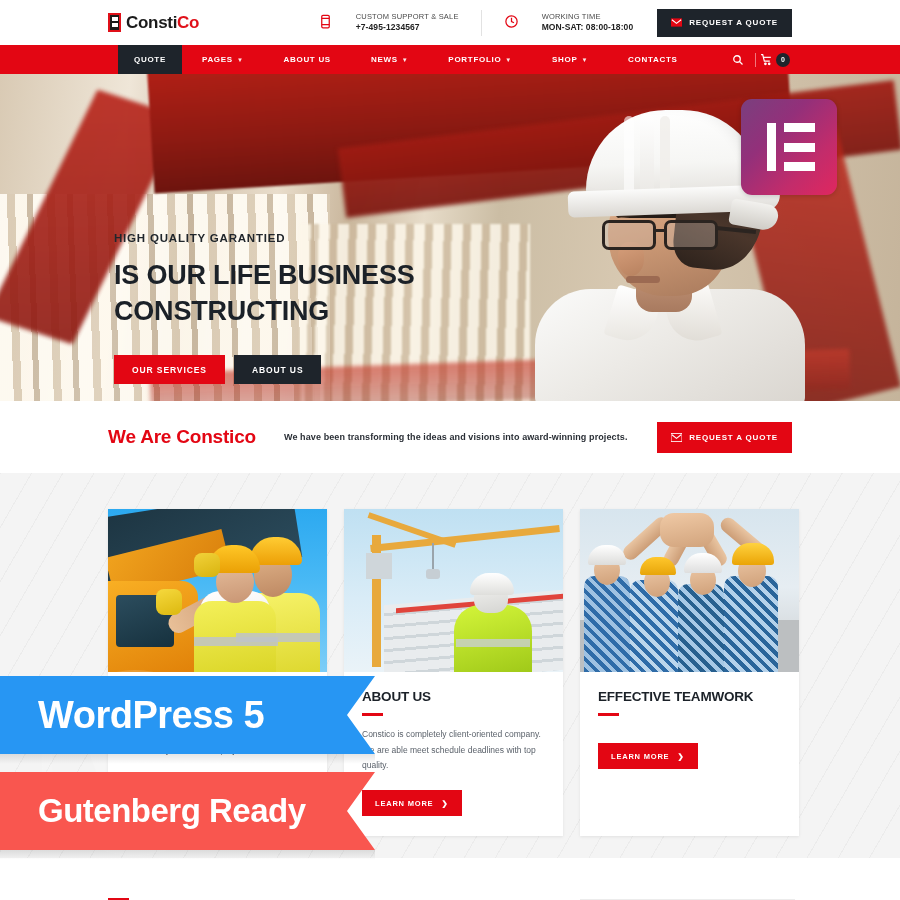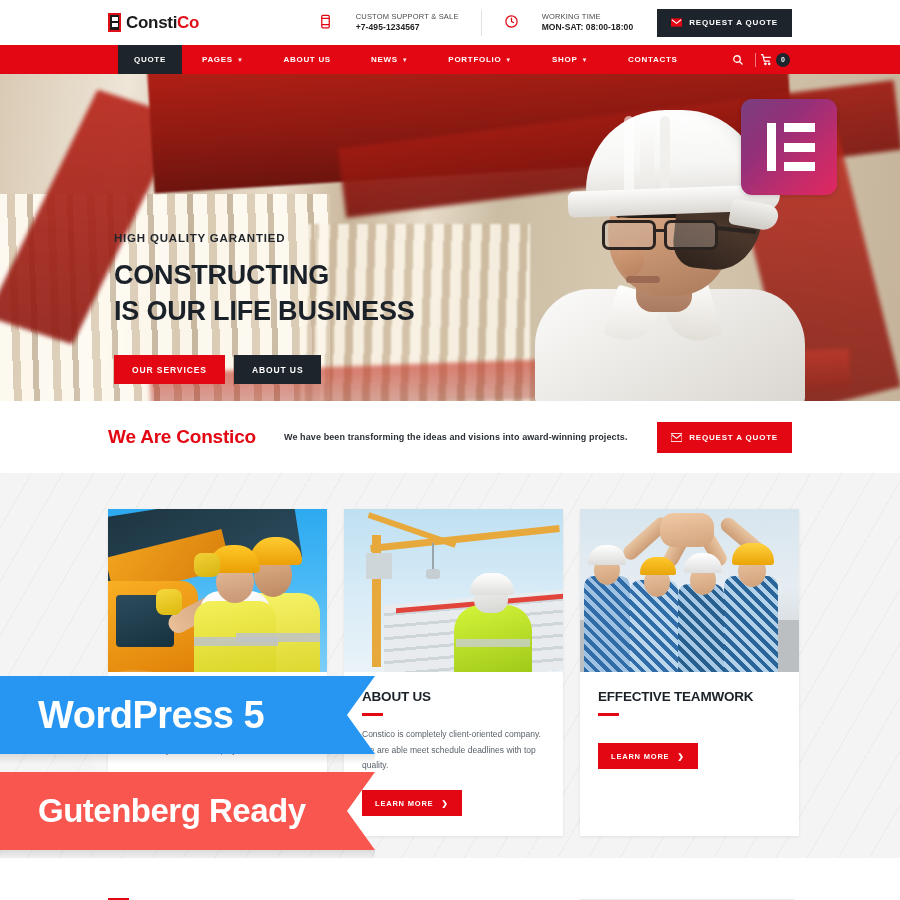--- a/index.html
+++ b/index.html
@@ -596,22 +596,22 @@
       <div class="el-mark">
         <span class="el-bar-v"></span>
         <span class="el-bar-h" style="top:0"></span>
         <span class="el-bar-h" style="top:19.5px"></span>
         <span class="el-bar-h" style="top:39px"></span>
       </div>
     </div>
 
     <div class="hero-copy">
       <div class="hero-kicker">HIGH QUALITY GARANTIED</div>
+      <div class="hero-title">IS OUR LIFE BUSINESS</div>
       <div class="hero-title">CONSTRUCTING</div>
-      <div class="hero-title">IS OUR LIFE BUSINESS</div>
       <div class="hero-btns">
         <button class="btn-red">OUR SERVICES</button>
         <button class="btn-dark">ABOUT US</button>
       </div>
     </div>
   </div>
 
   <div class="intro">
     <div class="intro-title">We Are Constico</div>
     <div class="intro-sub">We have been transforming the ideas and visions into award-winning projects.</div>

